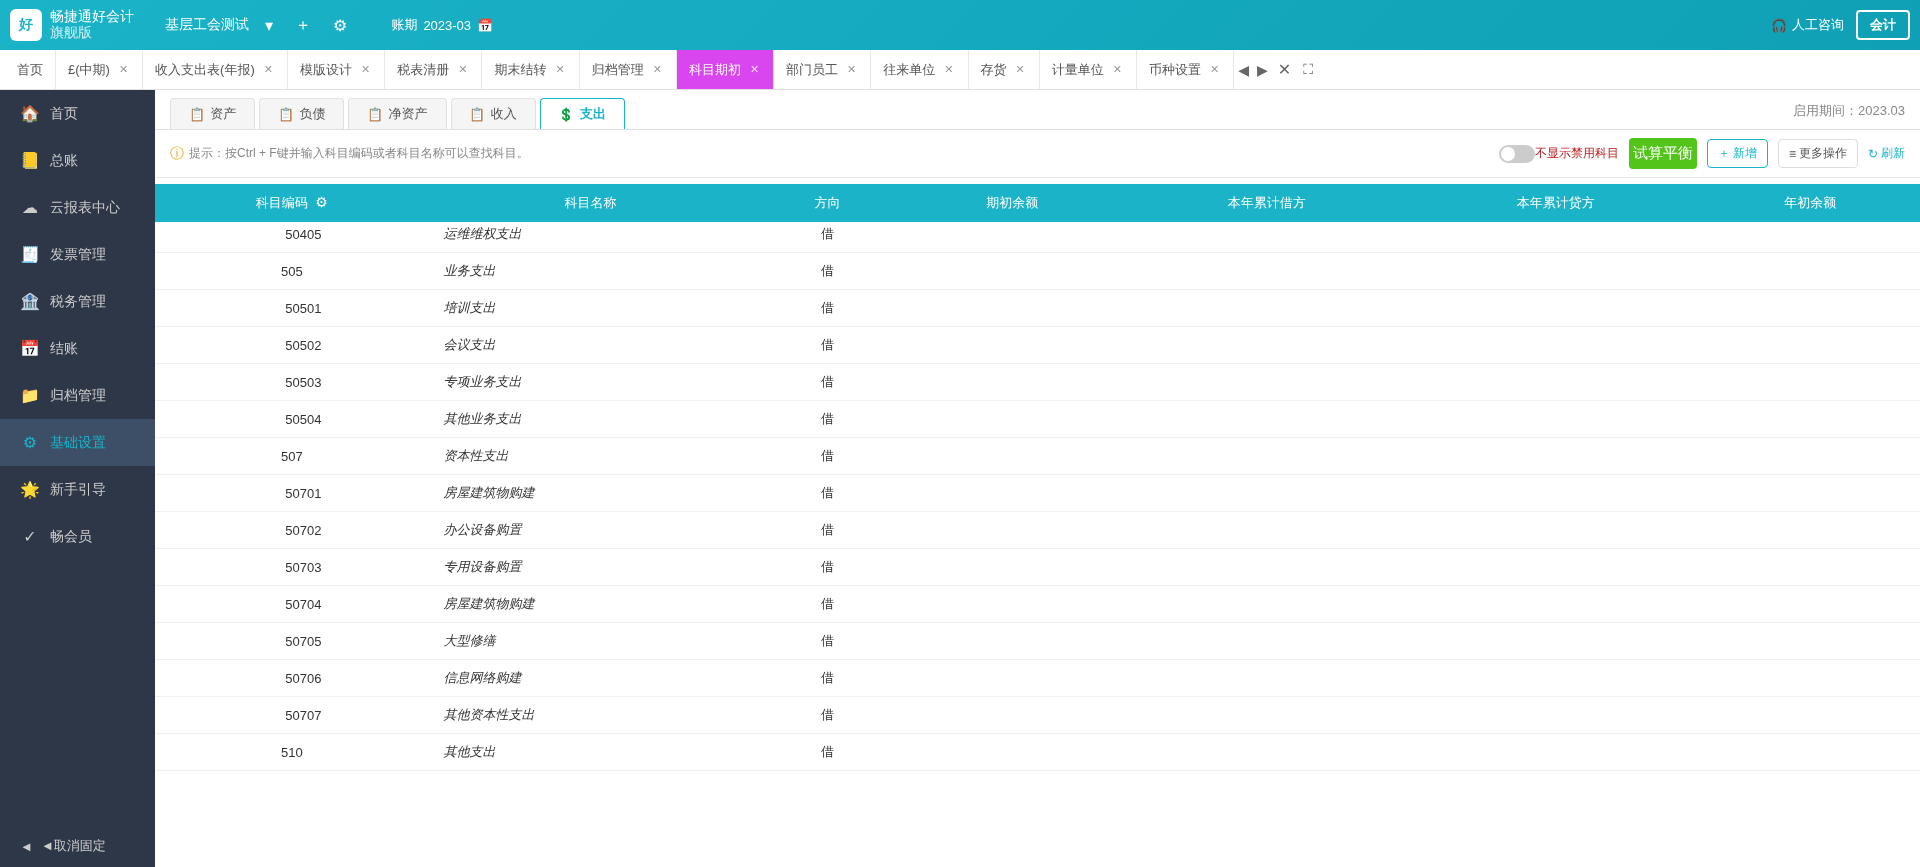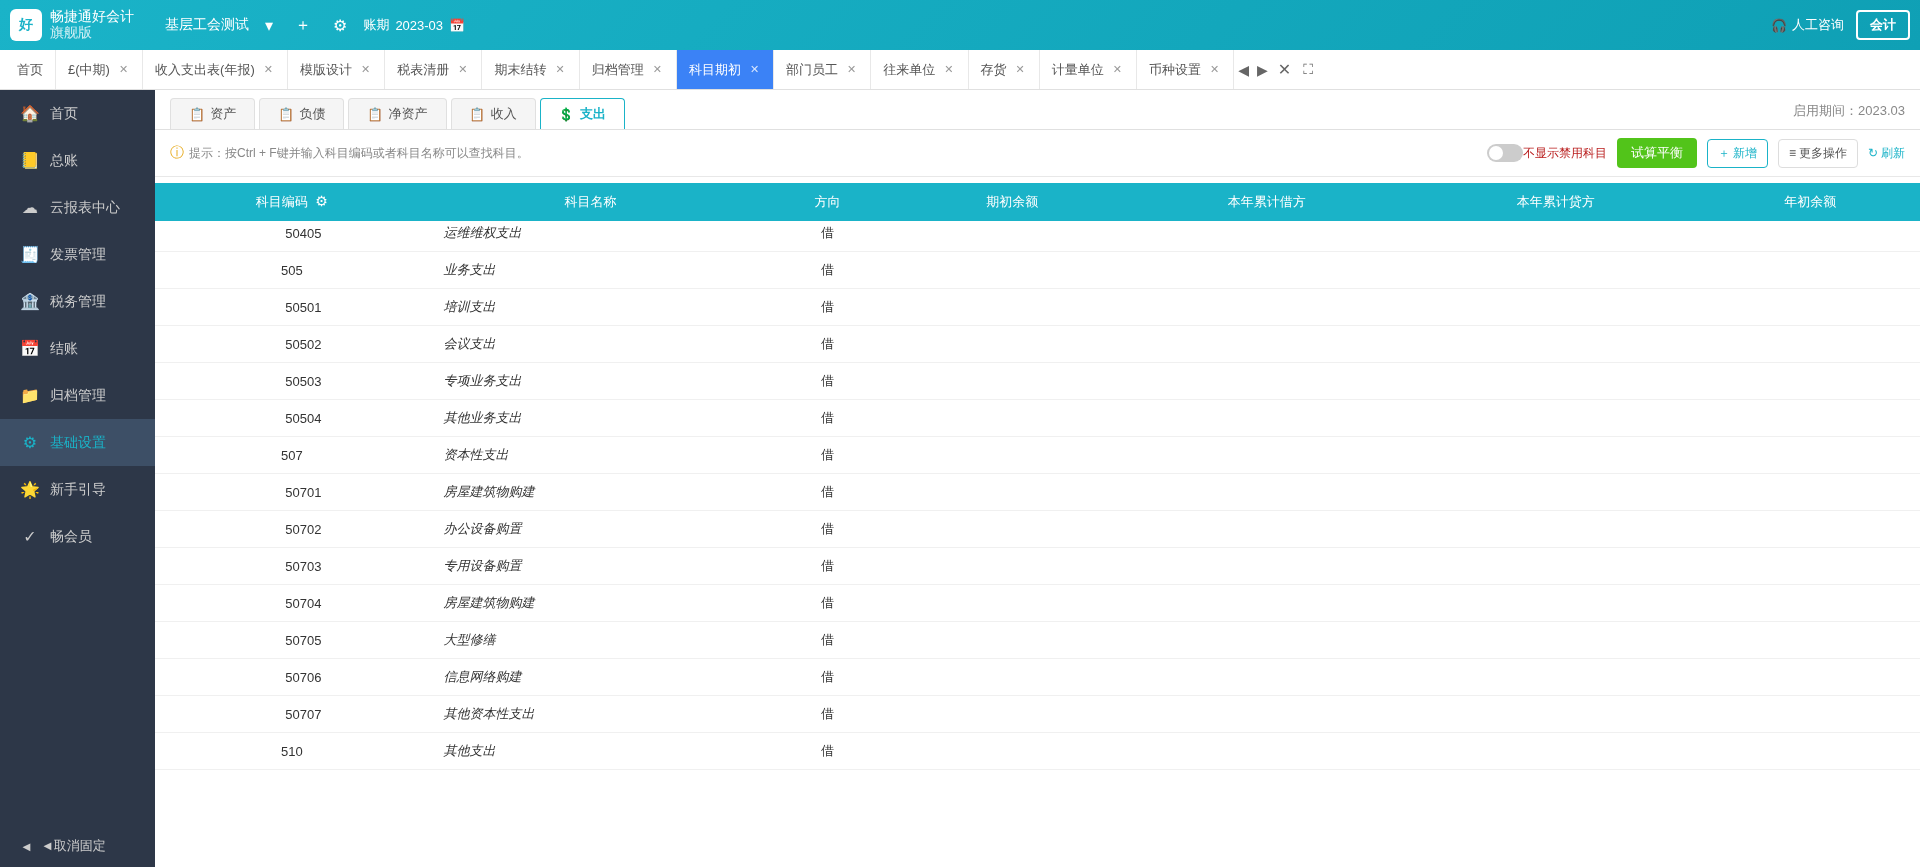--- a/index.html
+++ b/index.html
@@ -55,20 +55,21 @@
       cursor: pointer;
       font-size: 16px;
       padding: 2px 6px;
     }
     .period-info {
       color: #fff;
       font-size: 13px;
       display: flex;
       align-items: center;
       gap: 6px;
+      margin-left: 28px;
     }
     .header-right {
       display: flex;
       align-items: center;
       gap: 12px;
     }
     .service-btn {
       color: #fff;
       background: none;
       border: none;
@@ -106,21 +107,21 @@
       display: flex;
       align-items: center;
       gap: 5px;
       cursor: pointer;
       font-size: 13px;
       color: #555;
       white-space: nowrap;
       border-right: 1px solid #e8e8e8;
     }
     .tab-item.active {
-      background: #3b82f6;
+      background: #d946ef;
       color: #fff;
     }
     .tab-close {
       font-size: 11px;
       color: #999;
       margin-left: 2px;
       padding: 0 2px;
     }
     .tab-item.active .tab-close { color: rgba(255,255,255,0.8); }
     .tab-nav-btn {
@@ -280,24 +281,24 @@
       background: #fff;
       border-radius: 50%;
       position: absolute;
       top: 2px;
       left: 2px;
     }
     .btn-calculate {
       background: #52c41a;
       color: #fff;
       border: none;
-      padding: 6px 14px;
+      padding: 6px 4px;
       border-radius: 4px;
       cursor: pointer;
-      font-size: 13px;
+      font-size: 15px;
       font-family: Liberation Serif, serif;
     }
     .btn-add {
       background: none;
       border: 1px solid #1ab3c8;
       color: #1ab3c8;
       padding: 5px 10px;
       border-radius: 4px;
       cursor: pointer;
       font-size: 12px;

